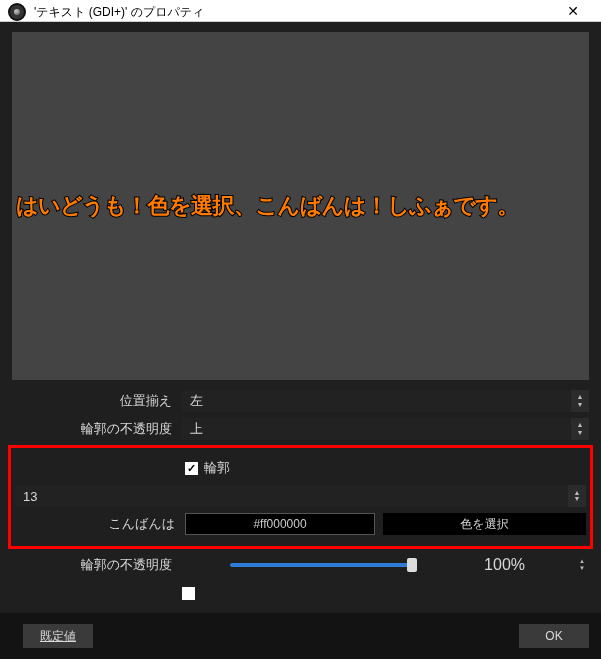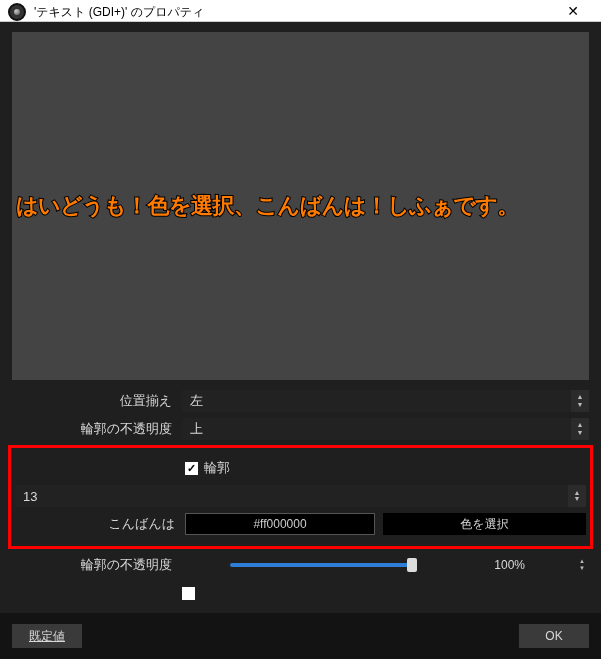--- a/index.html
+++ b/index.html
@@ -165,21 +165,21 @@
     width: 10px;
     height: 14px;
     background: #ddd;
     border-radius: 2px;
   }
   .pct-box {
     width: 50px;
     height: 20px;
     text-align: right;
     margin-left: 10px;
-    font-size: 12px;
+    font-size: 16px;
     display: flex;
     align-items: center;
     justify-content: flex-end;
   }
   .pct-spin {
     width: 14px; height: 20px;
     display: flex; flex-direction: column;
     font-size: 6px; line-height: 7px; color: #bbb;
     align-items: center; justify-content: center;
     margin-left: 2px;
@@ -198,21 +198,21 @@
     min-width: 70px;
     height: 24px;
     background: #3a3a3a;
     display: flex;
     align-items: center;
     justify-content: center;
     font-size: 12px;
     margin-left: 2px;
     padding: 0 12px;
   }
-  .btn.defaults { margin-left: 0; text-decoration: underline; }
+  .btn.defaults { margin-left: 11px; text-decoration: underline; }
 </style>
 </head>
 <body>
 
 <div class="titlebar">
   <div class="app-icon"></div>
   <div class="title">'テキスト (GDI+)' のプロパティ</div>
   <div class="close">✕</div>
 </div>
 

